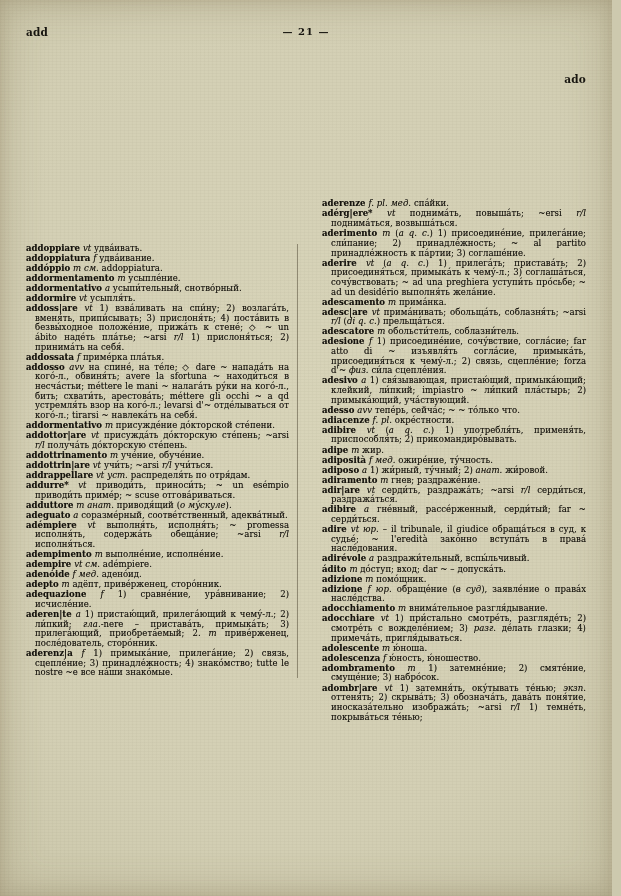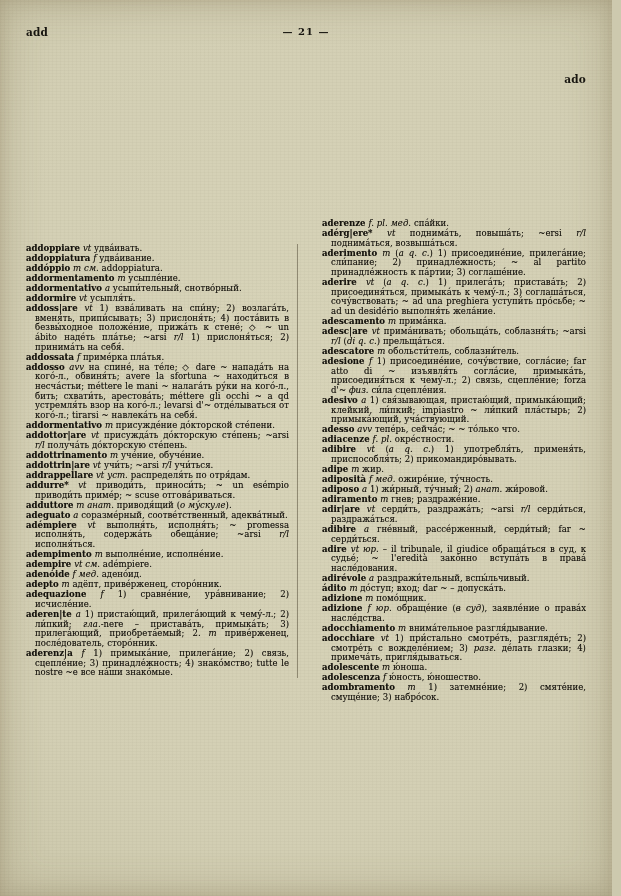--- a/index.html
+++ b/index.html
@@ -175,16 +175,17 @@
         <p class="entry"><b class="hw">adire</b> <i class="it">vt</i> <i class="ruit">юр.</i> – il tribunale, il giudice обраща́ться в суд, к судье́; ~ l'eredità зако́нно вступа́ть в права́ насле́дования.</p>
         <p class="entry"><b class="hw">adirévole</b> <i class="it">a</i> раздражи́тельный, вспы́льчивый.</p>
         <p class="entry"><b class="hw">ádito</b> <i class="it">m</i> до́ступ; вход; dar ~ – допуска́ть.</p>
         <p class="entry"><b class="hw">adizione</b> <i class="it">m</i> помо́щник.</p>
         <p class="entry"><b class="hw">adizione</b> <i class="it">f</i> <i class="ruit">юр.</i> обраще́ние (<i class="it">в суд</i>), заявле́ние о права́х насле́дства.</p>
         <p class="entry"><b class="hw">adocchiamento</b> <i class="it">m</i> внима́тельное разгля́дывание.</p>
         <p class="entry"><b class="hw">adocchiare</b> <i class="it">vt</i> 1) при́стально смотре́ть, разгляде́ть; 2) смотре́ть с вожделе́нием; 3) <i class="ruit">разг.</i> де́лать глазки; 4) примеча́ть, пригля́дываться.</p>
         <p class="entry"><b class="hw">adolescente</b> <i class="it">m</i> ю́ноша.</p>
         <p class="entry"><b class="hw">adolescenza</b> <i class="it">f</i> ю́ность, ю́ношество.</p>
         <p class="entry"><b class="hw">adombramento</b> <i class="it">m</i> 1) затемне́ние; 2) смяте́ние, смуще́ние; 3) набро́сок.</p>
+        <p class="entry"><b class="hw">adombr|are</b> <i class="it">vt</i> 1) затемня́ть, оку́тывать те́нью; <i class="ruit">экзп.</i> оттеня́ть; 2) скрыва́ть; 3) обознача́ть, дава́ть поня́тие, иносказа́тельно изобража́ть; ~arsi <i class="it">r/l</i> 1) темне́ть, покрыва́ться те́нью;</p>
       </div>
   </div>
 
 </div>
 
 </body></html>

